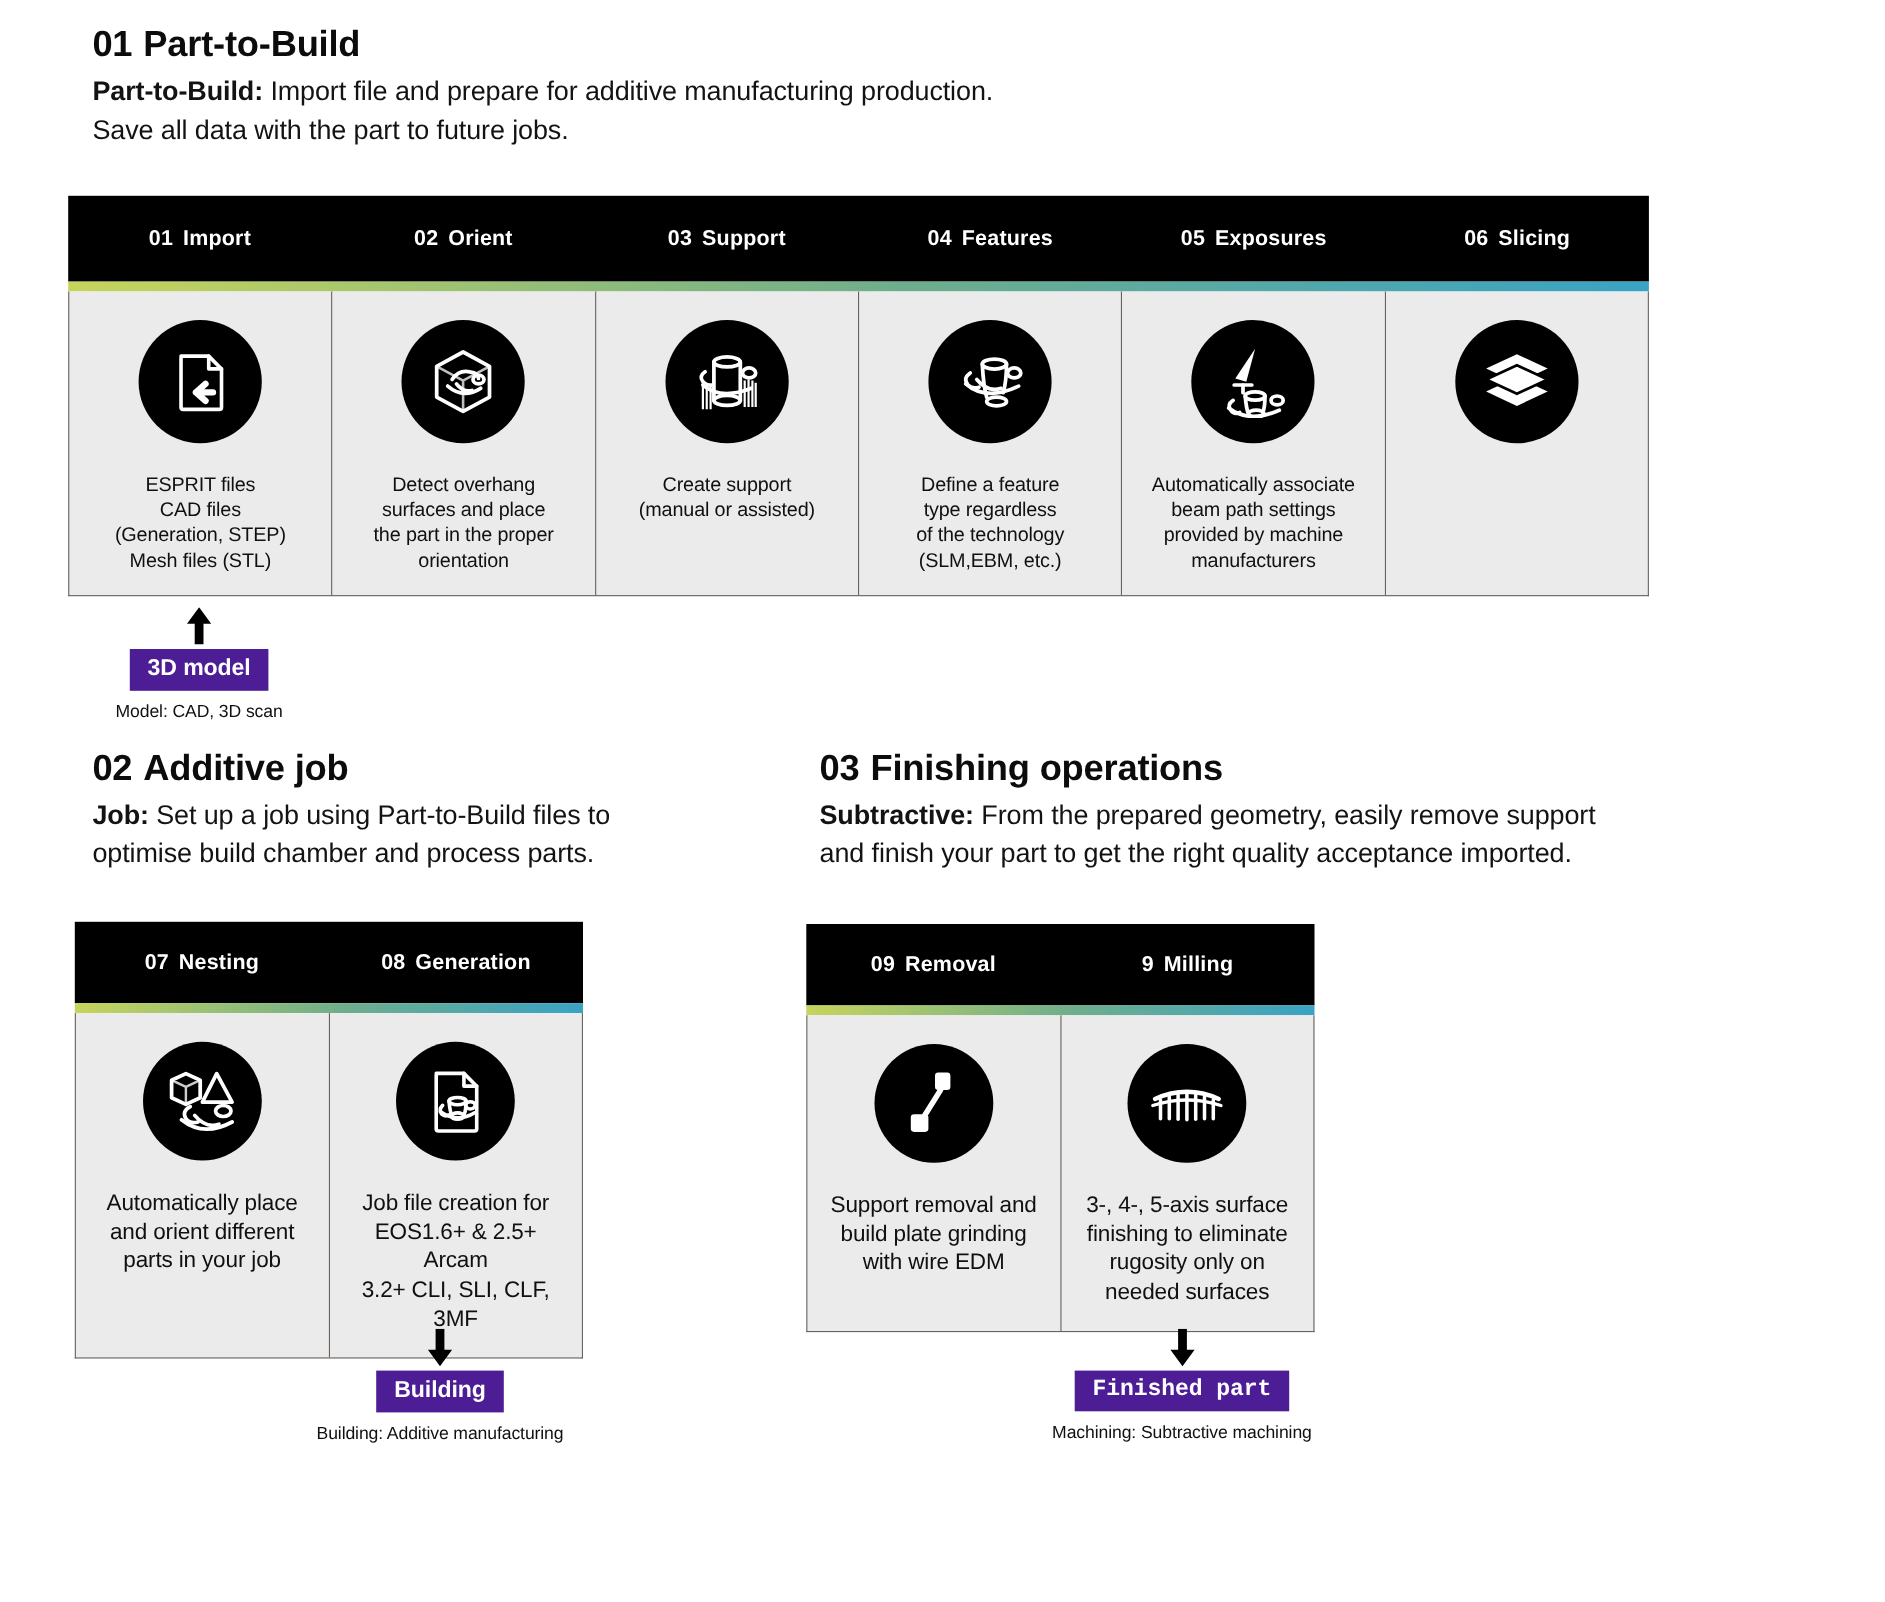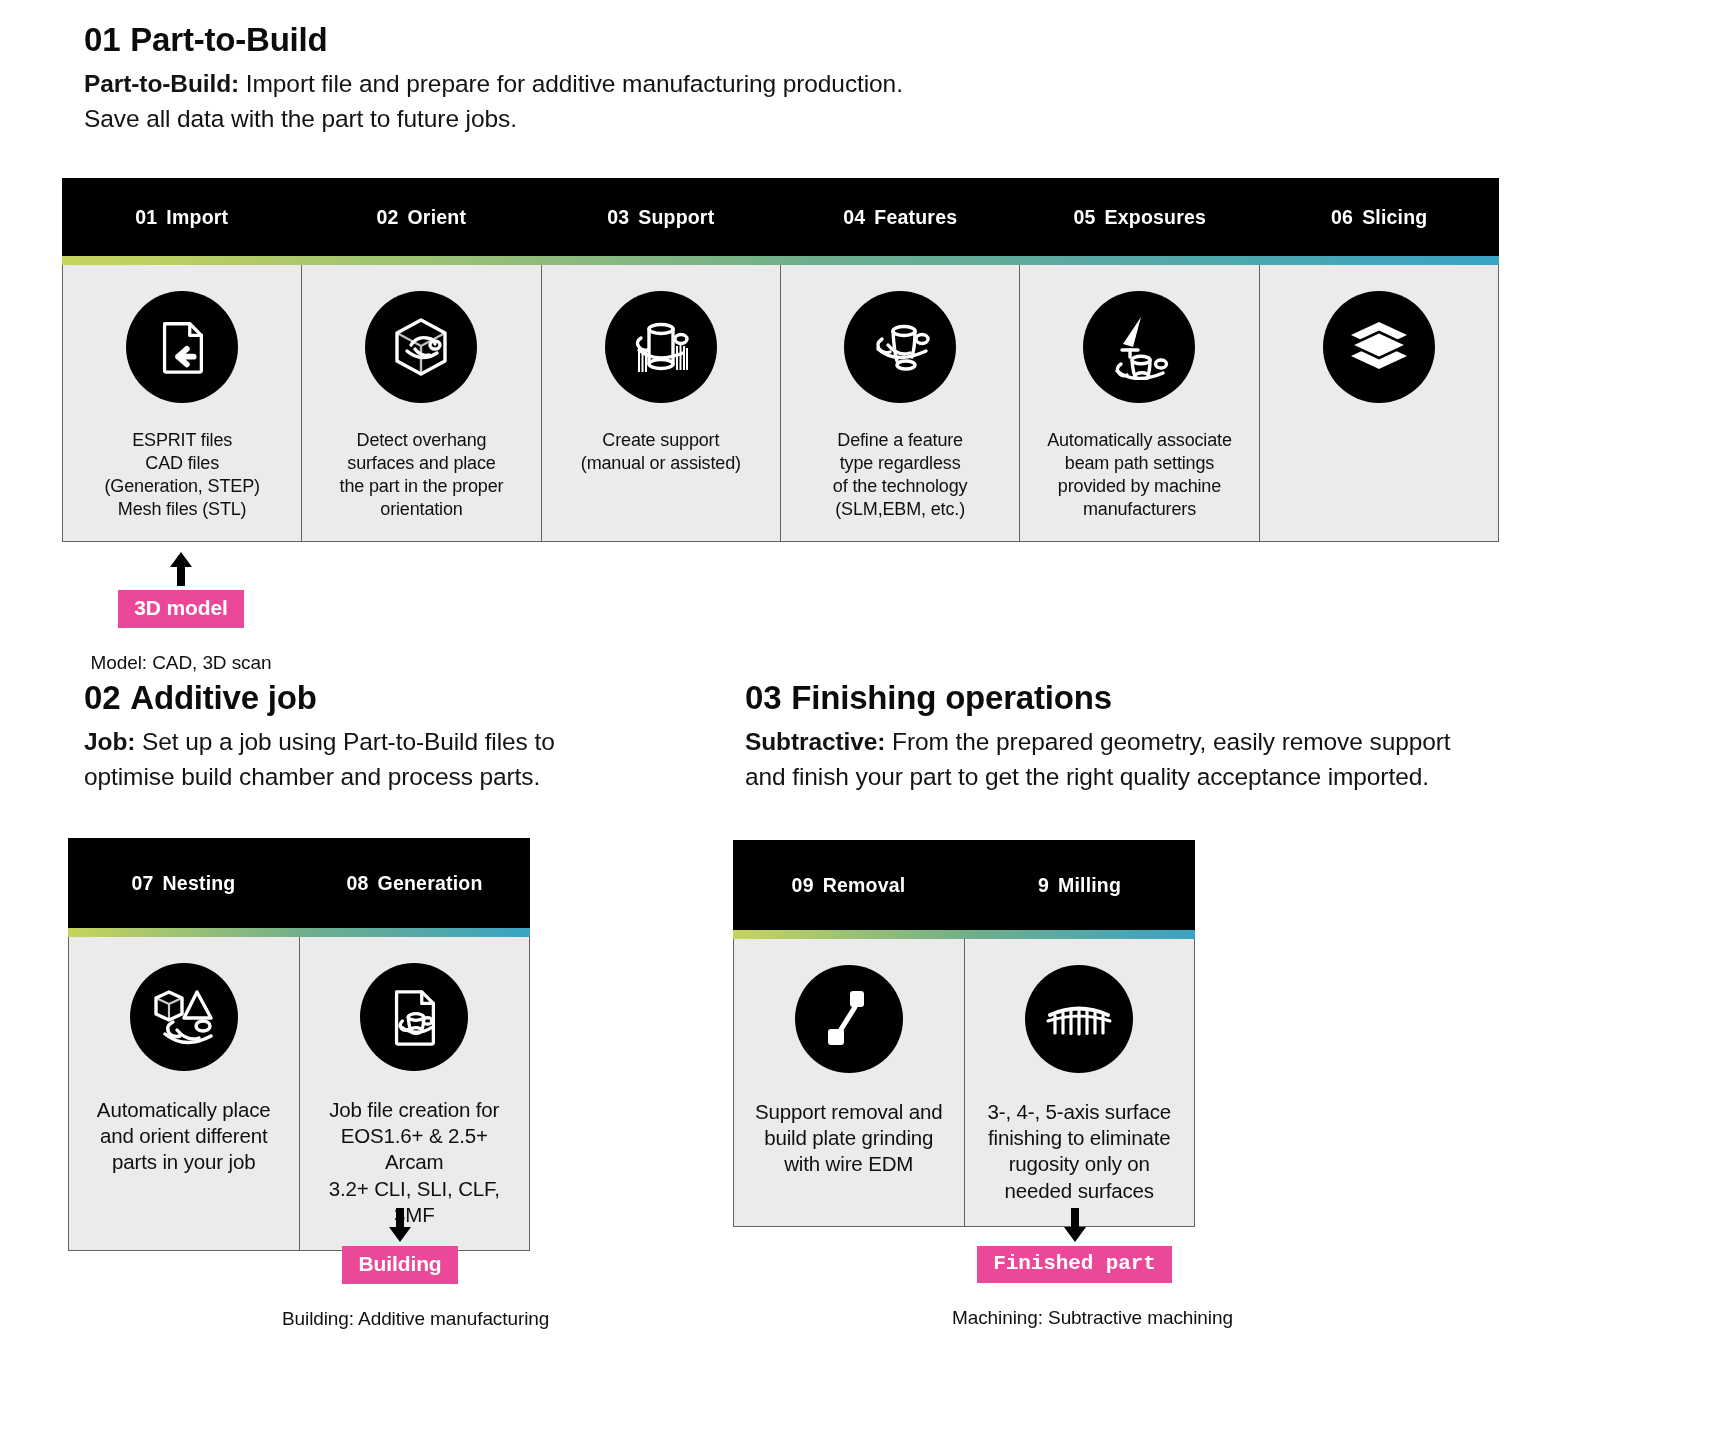--- a/index.html
+++ b/index.html
@@ -82,38 +82,38 @@
     text-align: center;
     color: #101010;
     letter-spacing: -0.15px;
   }
 
   
   .flow { position: absolute; text-align: center; }
   .flow .arrow { display:block; margin: 0 auto; }
   .badge {
     display: inline-block;
-    background: #ec4899;
+    background: #4c1d95;
     color: #ffffff;
     font-size: 21px;
     font-weight: bold;
     padding: 6px 16px 8px;
     letter-spacing: -0.1px;
     white-space: nowrap;
   }
   .flowcap {
-    margin-top: 24px;
-    font-size: 19px;
+    margin-top: 11px;
+    font-size: 16px;
     color: #101010;
     white-space: nowrap;
     letter-spacing: -0.1px;
   }
 
   
-  .small .hdr { height: 90px; }
+  .small .hdr { height: 74px; }
   .small .hdr .hcell { font-size: 19.5px; }
   .small .body .cell { padding: 26px 12px 22px; min-height: 282px; }
   .small .celltext { font-size: 20.5px; }
   .small .iconwrap { width: 108px; height: 108px; }
 </style>
 </head>
 <body>
 
 <div class="page">
 

